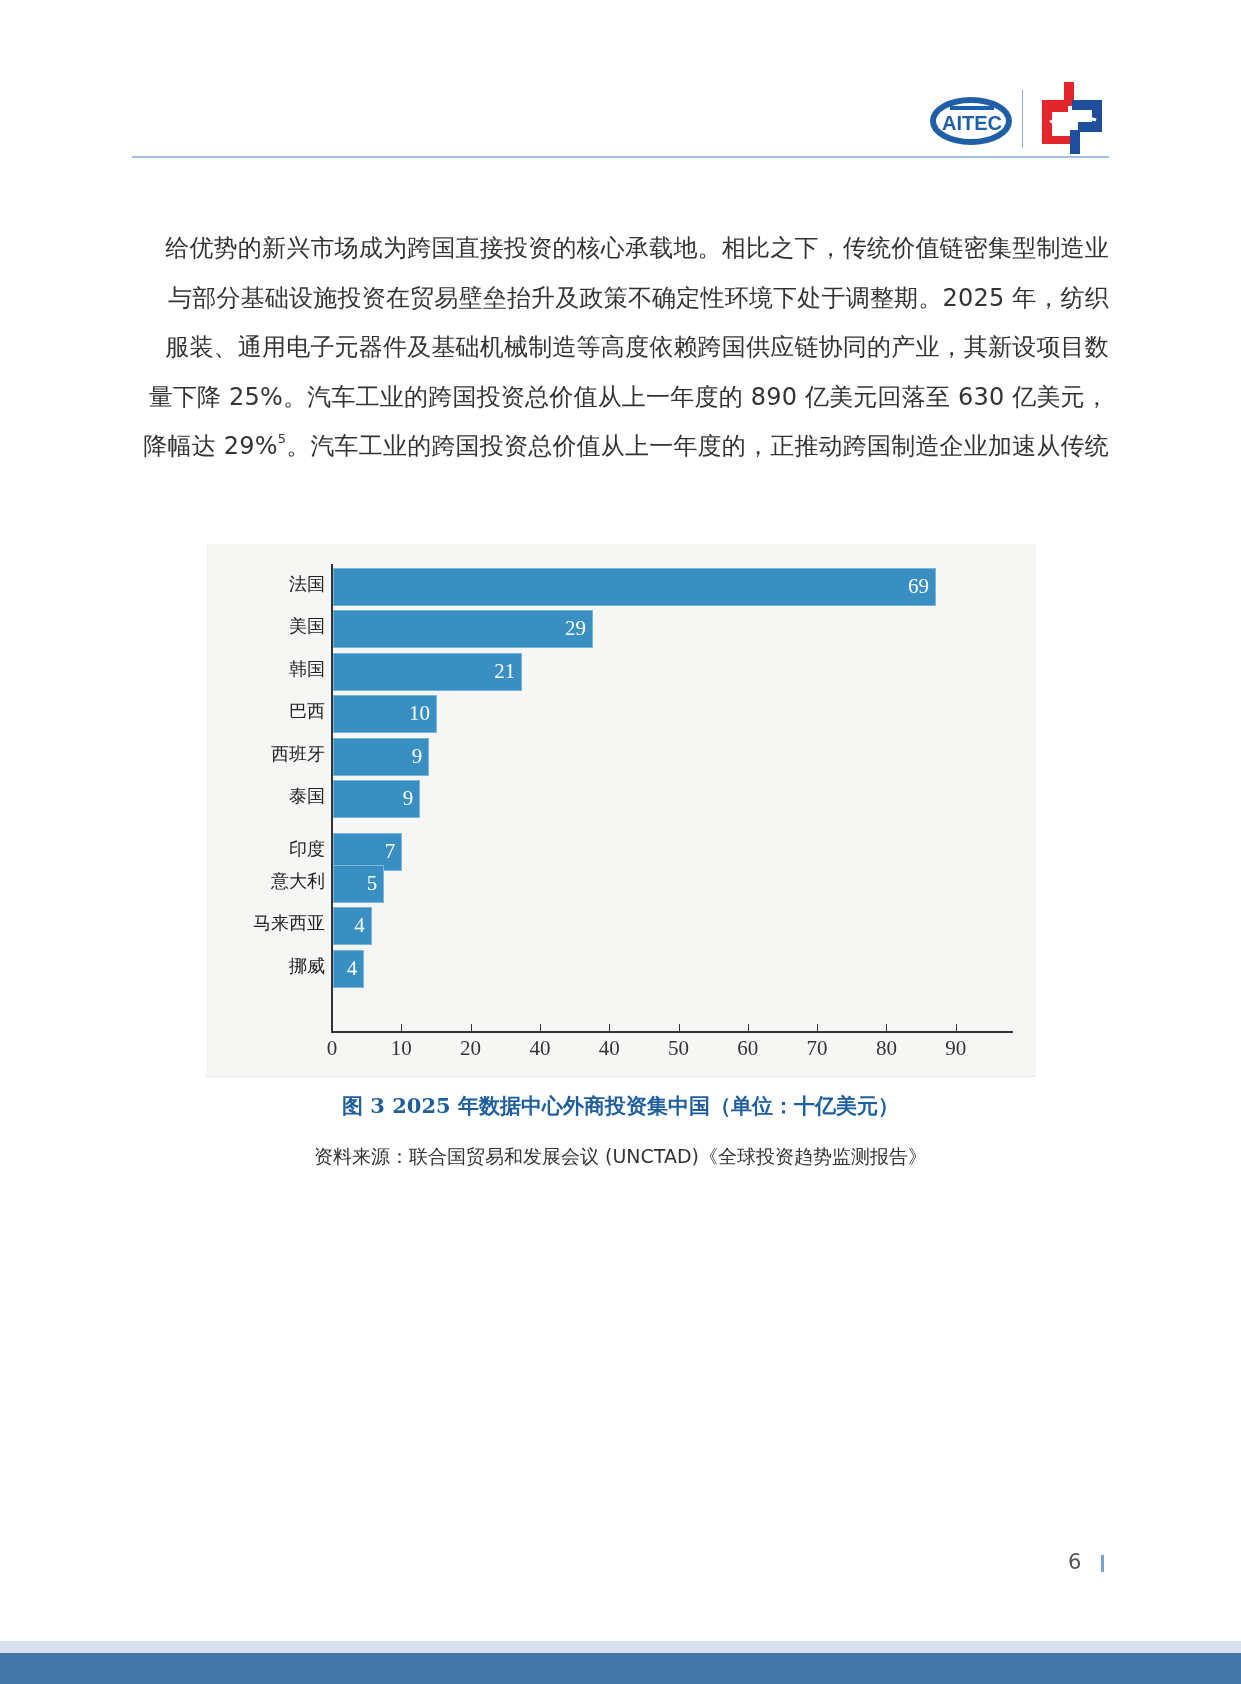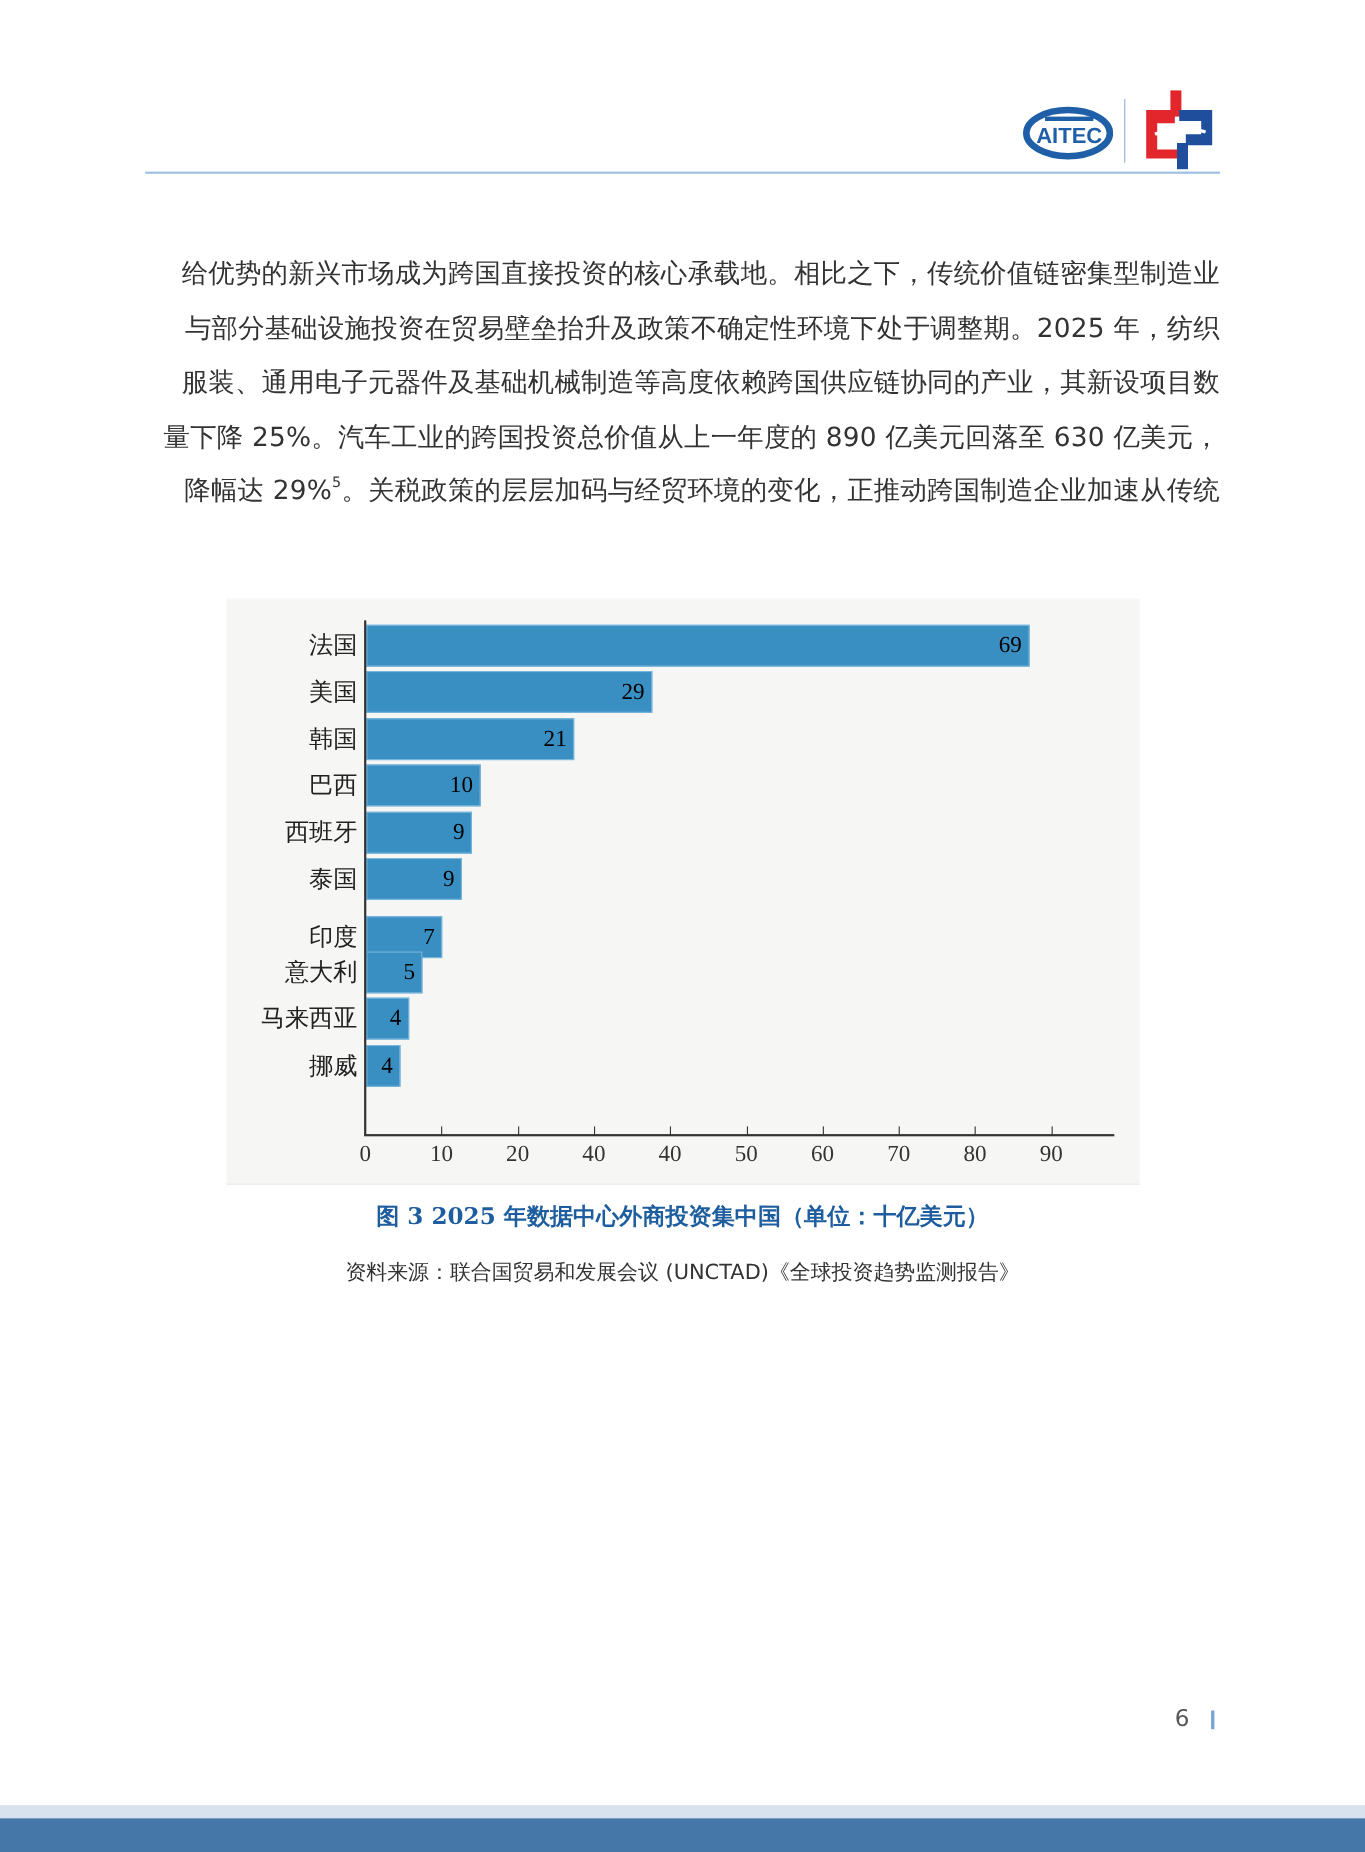--- a/index.html
+++ b/index.html
@@ -15,23 +15,23 @@
   .body-text sup { font-size:13px; vertical-align:11px; line-height:0; }
   .chart-wrap { position:absolute; left:206px; top:544px; width:830px; height:532px; background:#f6f6f5; }
   .chart-bottom-line { position:absolute; left:206px; top:1076px; width:830px; height:1px; background:#e6e6e6; }
   .y-axis { position:absolute; left:331px; top:564px; width:2px; height:468px; background:#333; }
   .x-axis { position:absolute; left:331px; top:1031px; width:682px; height:2px; background:#333; }
   .tick { position:absolute; top:1024px; width:1px; height:8px; background:#333; }
   .tick-label { position:absolute; top:1036px; width:40px; margin-left:-20px; text-align:center;
                 font-family:"Liberation Serif", serif; font-size:21px; color:#333; }
   .bar-row { position:absolute; left:333px; height:40px; }
   .bar { position:absolute; left:0; top:0; height:38px; background:#3a8fc2; border:1px solid #79b6dc; box-sizing:border-box; }
-  .bar-value { position:absolute; right:6px; top:5px; font-family:"Liberation Serif", serif; font-size:21px; color:#000000; }
+  .bar-value { position:absolute; right:6px; top:5px; font-family:"Liberation Serif", serif; font-size:21px; color:#ffffff; }
   .bar-label { position:absolute; right:100%; margin-right:8px; top:4px; white-space:nowrap;
-               font-family:"DejaVu Serif", serif; font-size:22px; color:#222; }
+               font-family:"DejaVu Serif", serif; font-size:18px; color:#222; }
   .caption { position:absolute; left:0; width:1241px; top:1092px; text-align:center;
              font-family:"DejaVu Serif", serif; font-weight:bold; font-size:21px; color:#1f5e9e; }
   .source { position:absolute; left:0; width:1241px; top:1144px; text-align:center; font-size:19px; color:#333; }
   .page-number { position:absolute; left:1068px; top:1550px; font-size:21px; color:#555; }
   .page-mark { position:absolute; left:1101px; top:1555px; width:3px; height:17px; background:#7aa3cf; }
   .footer-light { position:absolute; left:0; top:1641px; width:1241px; height:12px; background:#d7e2ee; }
   .footer-dark { position:absolute; left:0; top:1653px; width:1241px; height:31px; background:#4577a8; }
 </style>
 </head>
 <body>
@@ -49,21 +49,21 @@
   <rect x="32" y="48" width="10" height="24" fill="#1f4f9c"></rect>
   <path d="M12 40 Q34 30 58 38" stroke="#ffffff" stroke-width="3" fill="none"></path>
 </svg>
 <div class="header-line"></div>
 
 <div class="body-text">
   <p>给优势的新兴市场成为跨国直接投资的核心承载地。相比之下，传统价值链密集型制造业</p>
   <p>与部分基础设施投资在贸易壁垒抬升及政策不确定性环境下处于调整期。2025 年，纺织</p>
   <p>服装、通用电子元器件及基础机械制造等高度依赖跨国供应链协同的产业，其新设项目数</p>
   <p>量下降 25%。汽车工业的跨国投资总价值从上一年度的 890 亿美元回落至 630 亿美元，</p>
-  <p><span>降幅达 29%</span><sup>5</sup><span>。关税政策的层层加码与经贸环境的变化，正推动跨国制造企业加速从传统</span></p>
+  <p><span>降幅达 29%</span><sup>5</sup><span>。汽车工业的跨国投资总价值从上一年度的，正推动跨国制造企业加速从传统</span></p>
 </div>
 
 <div class="chart-wrap"></div>
 <div class="chart-bottom-line"></div>
 <div id="bars">
     <div class="bar-row" style="top: 568px; width: 602.91px;">
       <span class="bar-label">法国</span>
       <div class="bar" style="width: 602.91px; background: rgb(58, 143, 194);">
         <span class="bar-value">69</span>
       </div>

